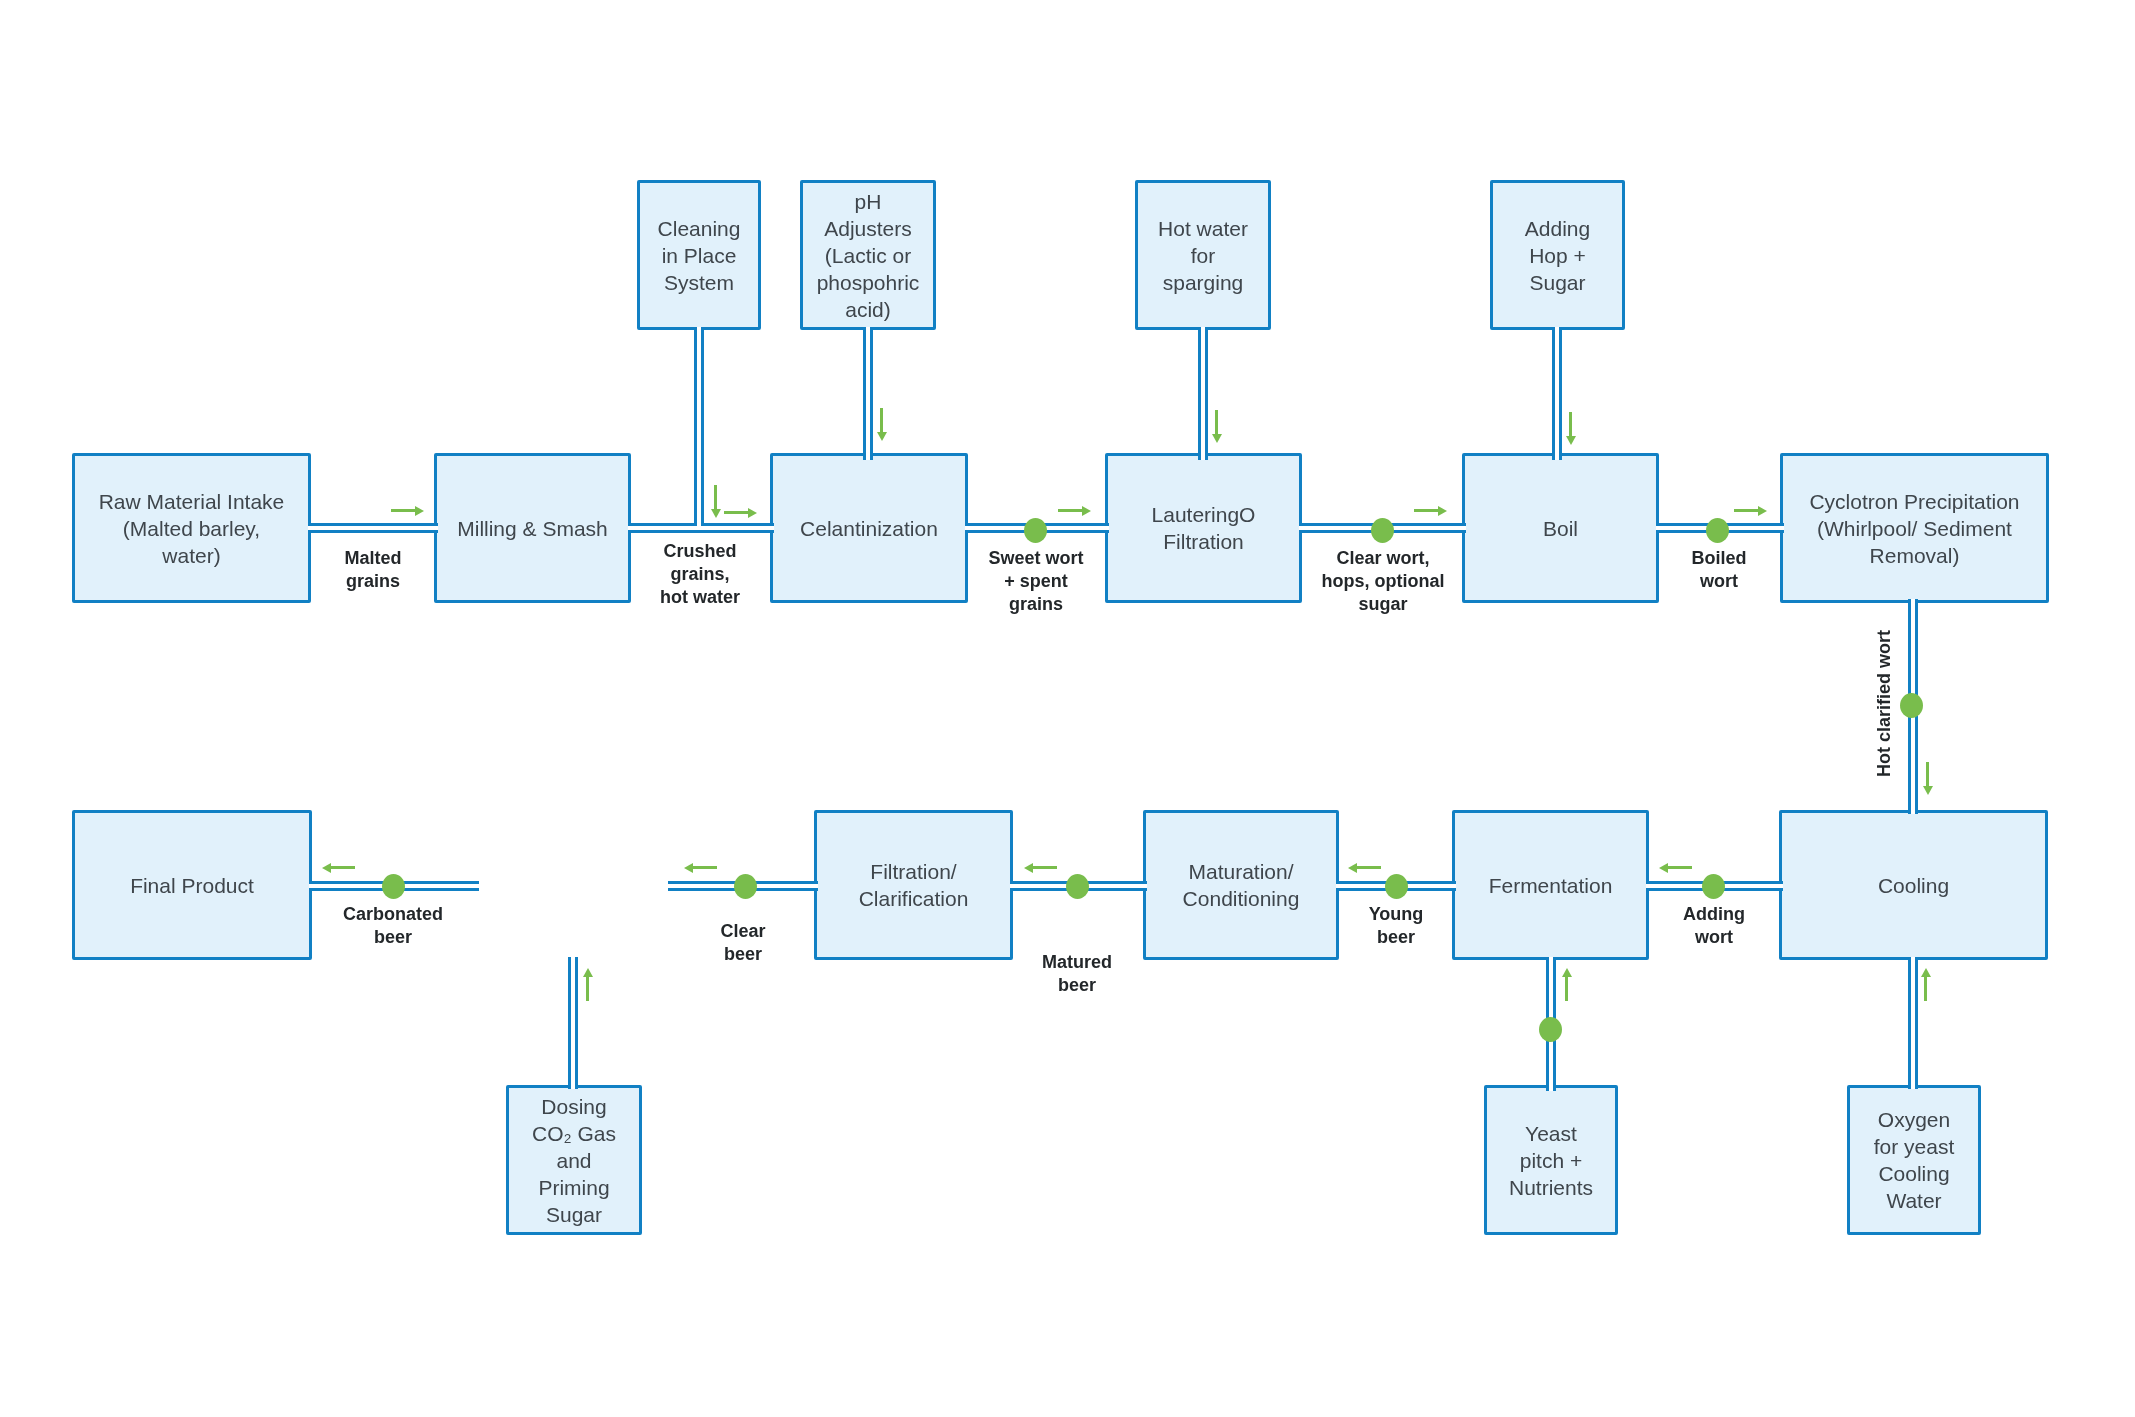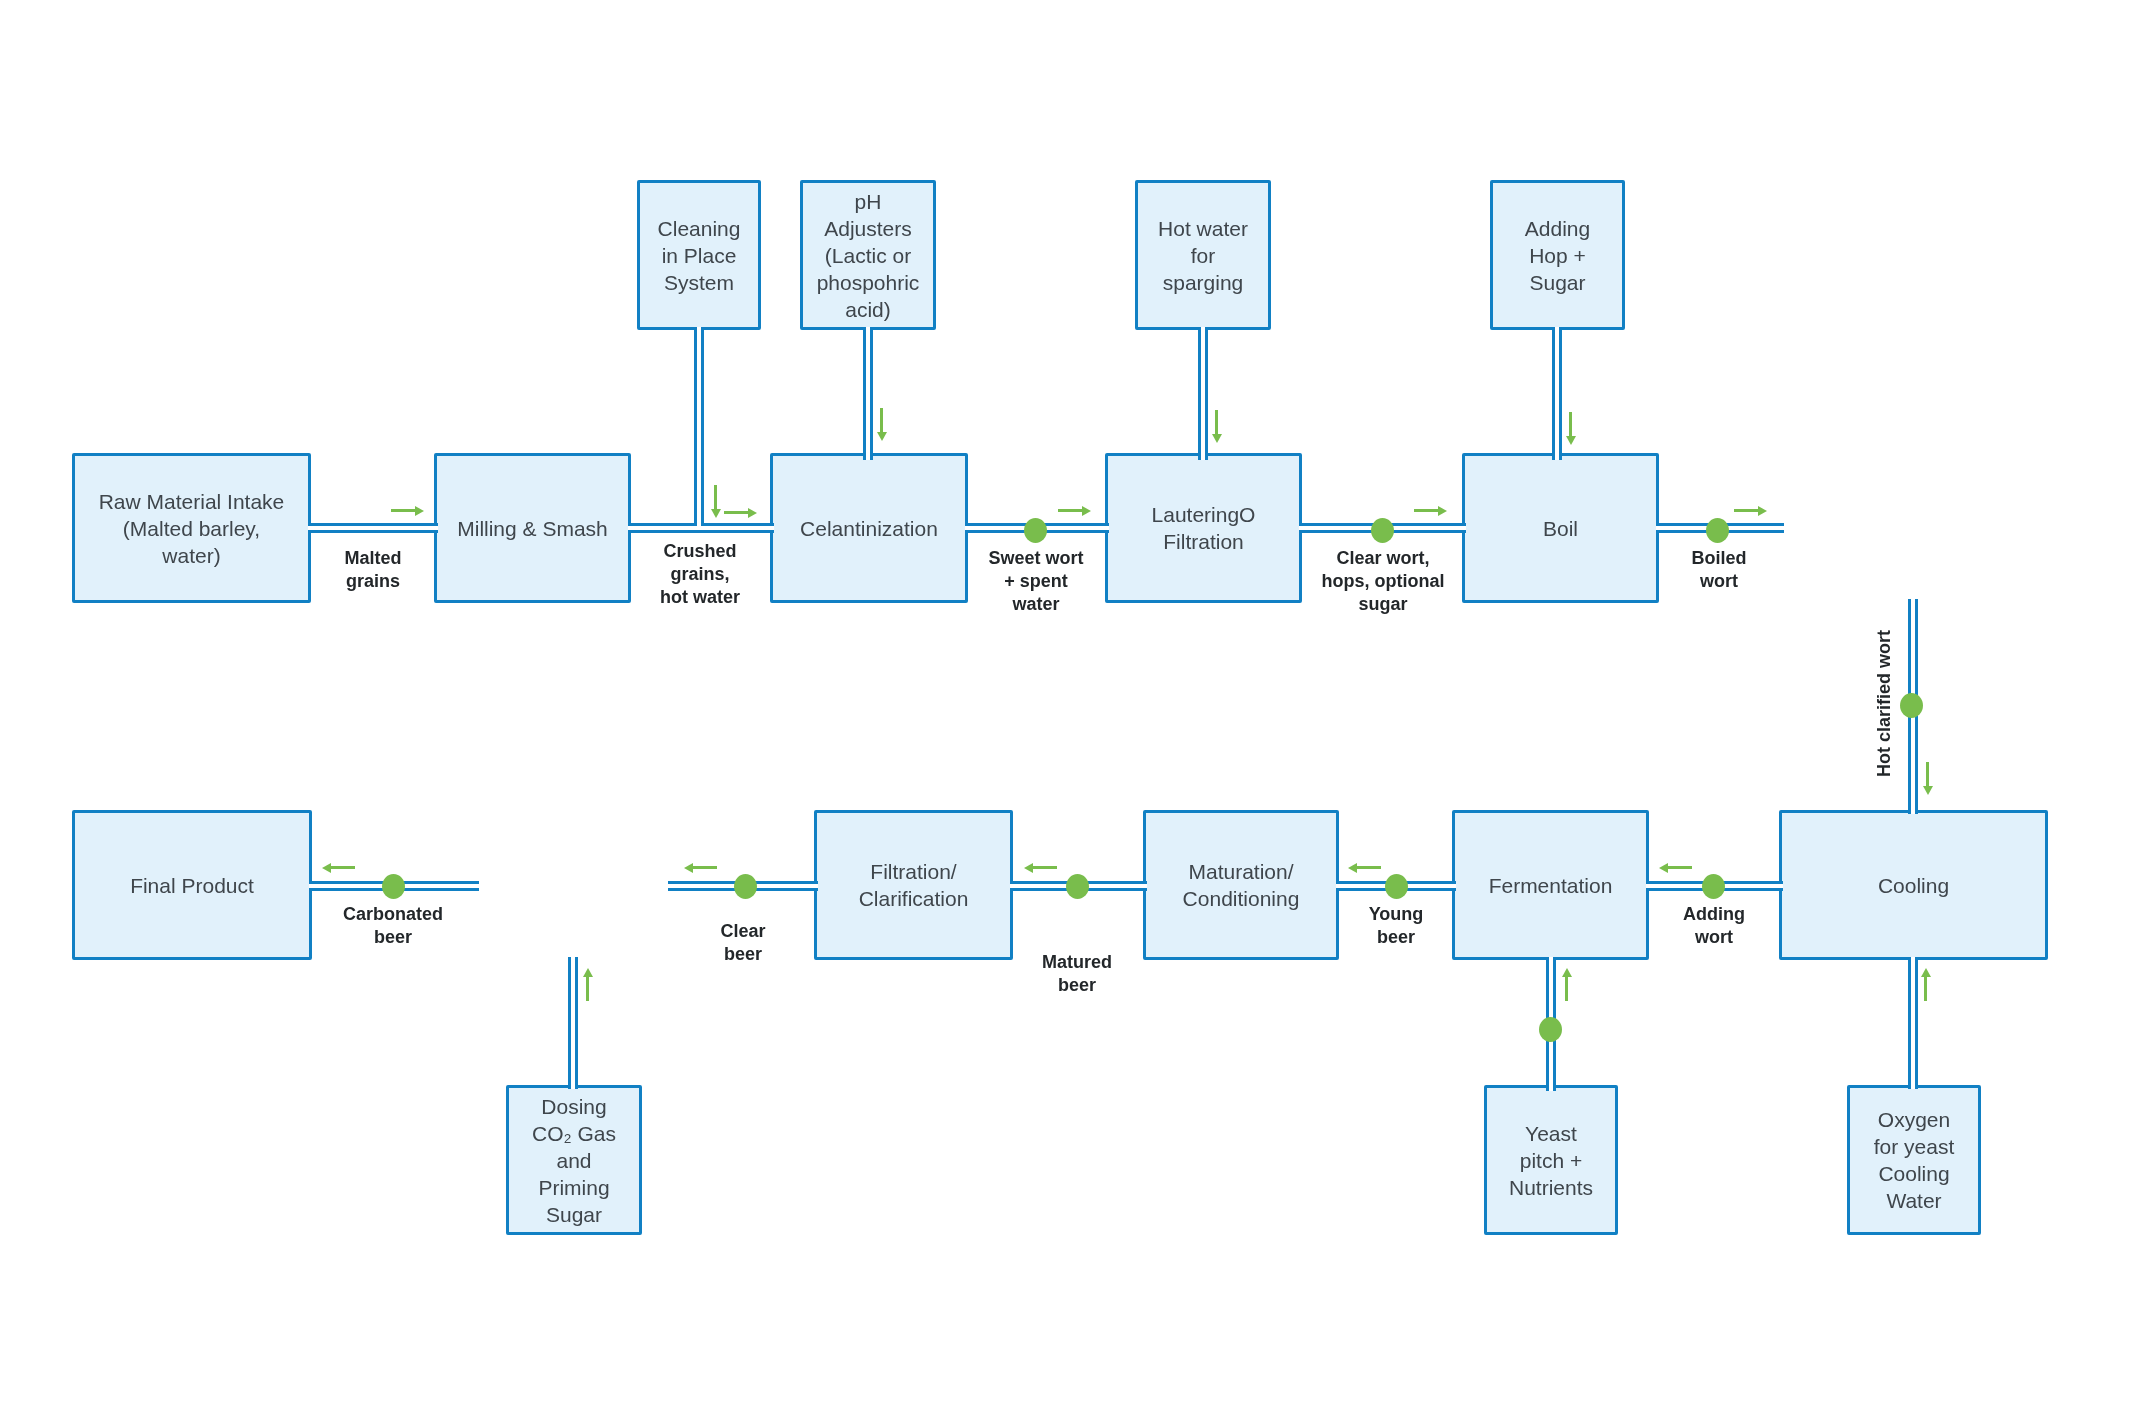--- a/index.html
+++ b/index.html
@@ -80,20 +80,25 @@
   <div class="node" style="left:770px;top:453px;width:198px;height:150px;">
     <span class="node-label">Celantinization</span>
   </div>
   <div class="node" style="left:1105px;top:453px;width:197px;height:150px;">
     <span class="node-label">LauteringO
 Filtration</span>
   </div>
   <div class="node" style="left:1462px;top:453px;width:197px;height:150px;">
     <span class="node-label">Boil</span>
   </div>
+  <div class="node" style="left:1780px;top:453px;width:269px;height:150px;">
+    <span class="node-label">Cyclotron Precipitation
+(Whirlpool/ Sediment
+Removal)</span>
+  </div>
 
   <div class="node" style="left:637px;top:180px;width:124px;height:150px;">
     <span class="node-label">Cleaning
 in Place
 System</span>
   </div>
   <div class="node" style="left:800px;top:180px;width:136px;height:150px;">
     <span class="node-label">pH
 Adjusters
 (Lactic or
@@ -202,21 +207,21 @@
   <div class="arr arr-u" style="left:1565px;top:968px;"></div>
   <div class="arr arr-u" style="left:1924px;top:968px;"></div>
 
   <div class="flow-label" style="left:313px;top:547px;width:120px;">Malted
 grains</div>
   <div class="flow-label" style="left:640px;top:540px;width:120px;">Crushed
 grains,
 hot water</div>
   <div class="flow-label" style="left:971px;top:547px;width:130px;">Sweet wort
 + spent
-water</div>
+grains</div>
   <div class="flow-label" style="left:1308px;top:547px;width:150px;">Clear wort,
 hops, optional
 sugar</div>
   <div class="flow-label" style="left:1669px;top:547px;width:100px;">Boiled
 wort</div>
   <div class="flow-label vertical" style="left:1799px;top:692px;width:170px;height:23px;">Hot clarified wort</div>
   <div class="flow-label" style="left:1664px;top:903px;width:100px;">Adding
 wort</div>
   <div class="flow-label" style="left:1346px;top:903px;width:100px;">Young
 beer</div>

